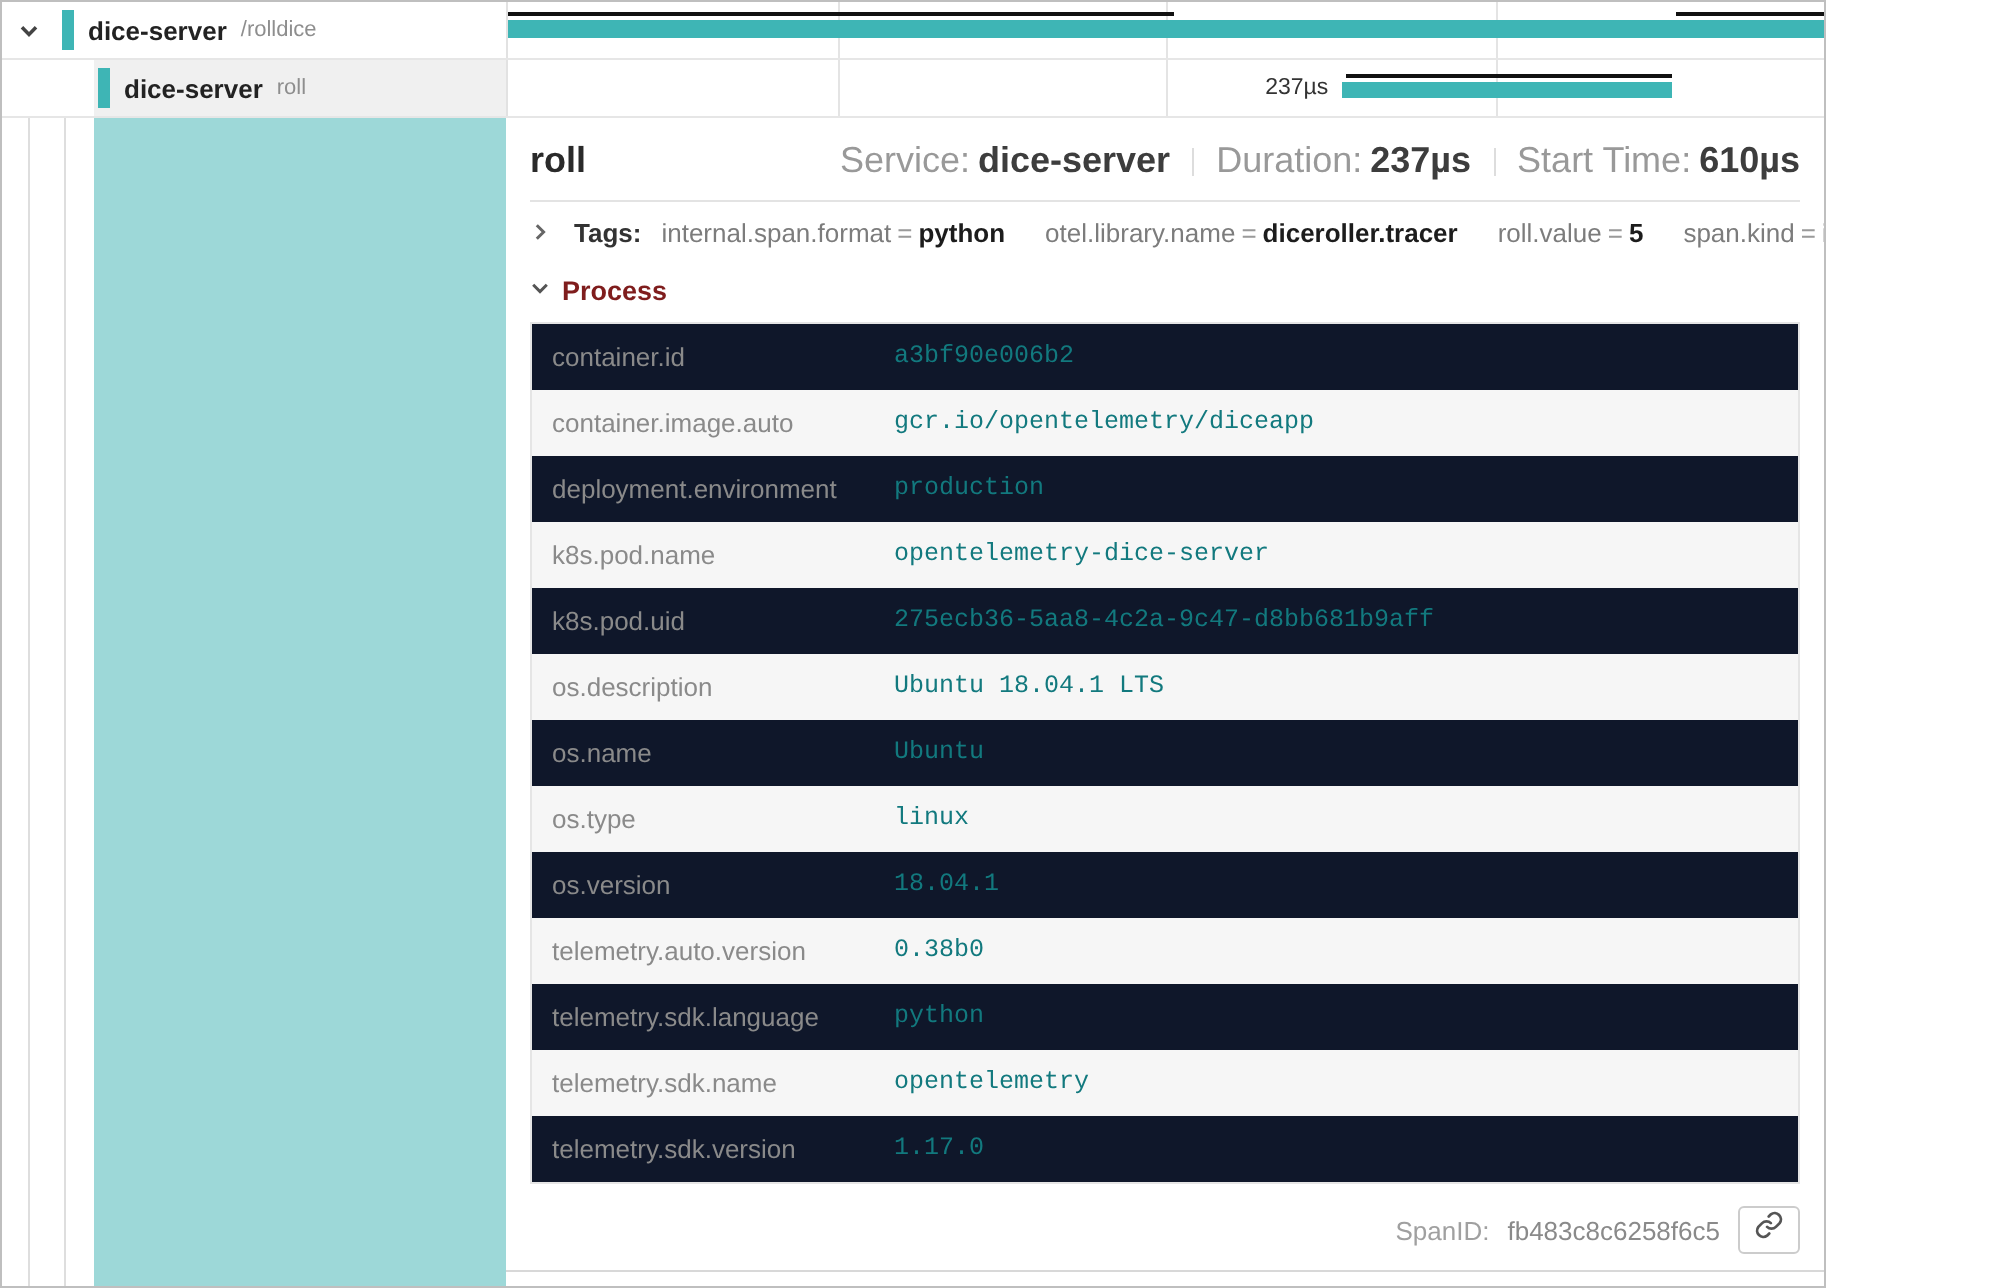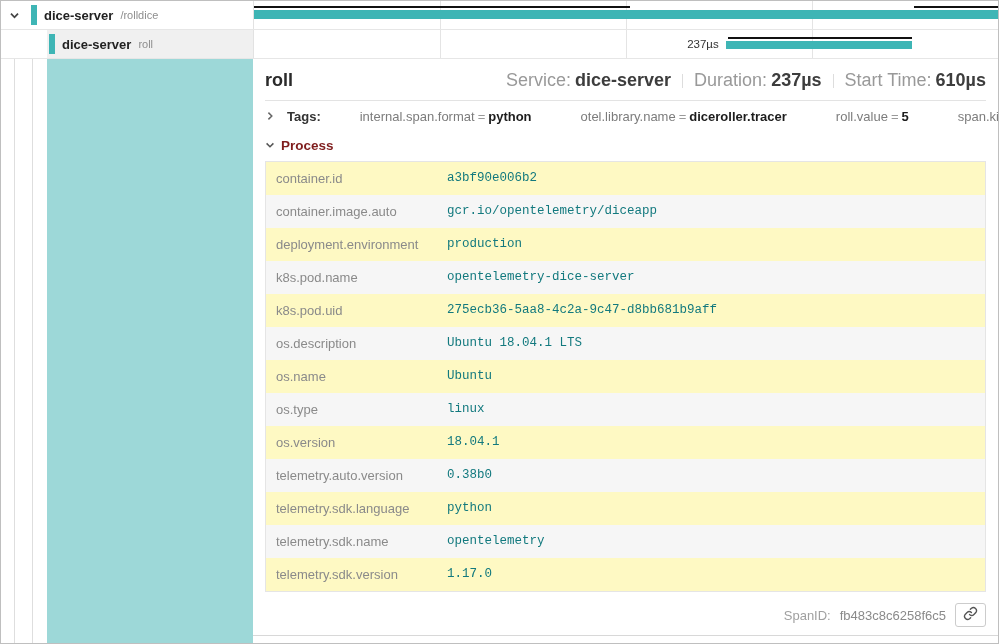--- a/index.html
+++ b/index.html
@@ -1,17 +1,17 @@
 <!DOCTYPE html>
 <html style="--accent: #3eb5b5; --accent-light: #9dd8d8; --mono: #12797e;"><head>
 <meta charset="utf-8">
 <style>
   * { margin:0; padding:0; box-sizing:border-box; }
   body { font-family:"Liberation Sans", sans-serif; background:#fff; }
-  .screen { position:relative; width:999px; height:644px; border:1px solid #bfbfbf; background:#fff; overflow:hidden; }
+  .screen { position:relative; width:913px; height:644px; border:1px solid #bfbfbf; background:#fff; overflow:hidden; }
 
   
   .span-rows { height:58px; }
   .span-row { height:29px; display:flex; border-bottom:1px solid #e6e6e6; }
   .name-col { flex:0 0 252px; width:252px; display:flex; align-items:center; position:relative; background:#fff; }
   .timeline-col { flex:1; position:relative; border-left:1px solid #e2e2e2; background:#fff; }
   .gl { position:absolute; top:0; bottom:0; width:1px; background:#e4e4e4; }
   .chevron-btn { margin-left:6px; width:14px; display:flex; align-items:center; justify-content:center; cursor:pointer; }
   .color-bar { width:6px; height:20px; background:var(--accent); }
   .svc-name { font-size:13px; font-weight:700; color:#222; margin-left:7px; white-space:nowrap; }
@@ -40,30 +40,30 @@
   .detail-title { font-size:18px; font-weight:700; color:#2a2a2a; }
   .stats { display:flex; align-items:baseline; font-size:18px; }
   .stat-label { color:#999; }
   .stat-value { color:#3d3d3d; font-weight:700; margin-left:4px; }
   .stat-sep { width:1px; height:14px; background:#ddd; margin:0 11px; align-self:center; }
   .hr { border-top:1px solid #e3e3e3; margin:3px 12px 0 12px; }
 
   .tags-row { display:flex; align-items:center; padding:8px 12px 7px 12px; font-size:13px; cursor:pointer; }
   .tags-label { font-weight:700; color:#333; margin-left:12px; }
   .tag-item { margin-left:10px; white-space:nowrap; }
-  .tag-key { color:#7c7c7c;margin-left:29px; }
+  .tag-key { color:#7c7c7c; }
   .tag-eq { color:#9a9a9a; margin:0 3px; }
   .tag-val { color:#1c1c1c; font-weight:600; }
   .tag-sep { width:1px; height:14px; background:#ddd; margin-left:10px; }
 
   .process-row { display:flex; align-items:center; padding:5px 12px 4px 12px; cursor:pointer; }
   .process-label { font-size:13.5px; font-weight:700; color:#7f1d1d; margin-left:6px; }
 
   .kv-table { margin:3px 12px 8px 12px; border:1px solid #e5e5e5; font-size:13px; }
-  .kv-row { display:flex; background:#fef9c3; }
+  .kv-row { display:flex; background:#0f172a; }
   .kv-row:nth-child(even) { background:#f6f6f6; }
   .kv-key { flex:0 0 171px; padding:9px 10px; color:#8a8a8a; line-height:15px; }
   .kv-val { flex:1; padding:9px 10px; font-family:Liberation Mono, monospace; font-size:12.5px; color:var(--mono); line-height:15px; }
 
   .detail-footer { display:flex; justify-content:flex-end; align-items:center; padding:3px 12px 8px 12px; gap:9px; }
   .spanid-label { font-size:13px; color:#a0a0a0; }
   .spanid-value { font-size:13px; color:#8a8a8a; }
   .link-btn { width:31px; height:24px; border:1px solid #ccc; border-radius:3px; background:#fff; display:flex; align-items:center; justify-content:center; cursor:pointer; }
 </style>
 </head>

